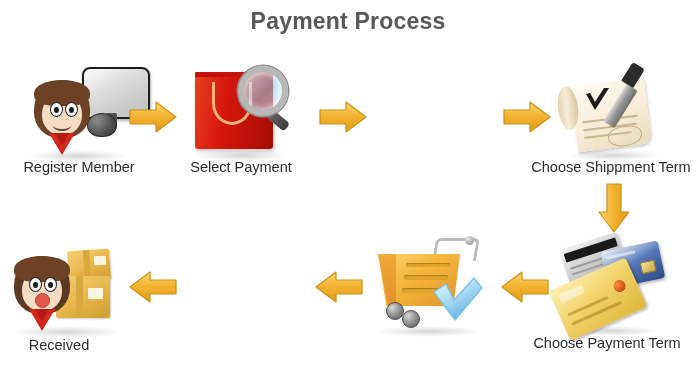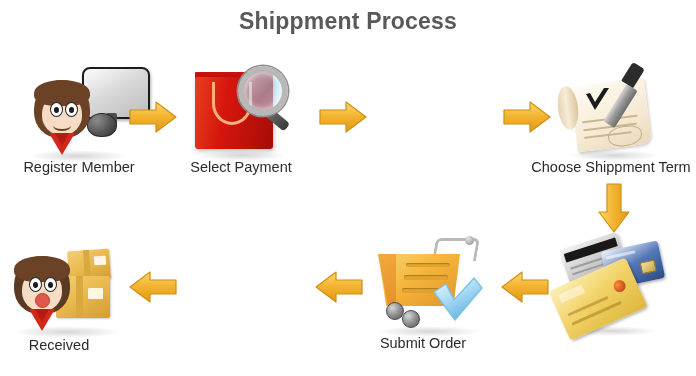--- a/index.html
+++ b/index.html
@@ -293,21 +293,21 @@
     position: absolute;
     background: radial-gradient(ellipse at center, rgba(0,0,0,.16) 0%, rgba(0,0,0,0) 70%);
     border-radius: 50%;
   }
 </style>
 </head>
 <body>
 
 <div id="canvas">
 
-  <div class="title">Shippment Process</div>
+  <div class="title">Payment Process</div>
 
   <div class="node" style="left:-8px; top:58px;">
     <div class="art">
       <div class="ground-shadow abs" style="left:36px; top:92px; width:100px; height:12px;"></div>
 
       <div class="monitor-frame abs" style="left:90px; top:9px; width:64px; height:48px;"></div>
       <div class="monitor-neck abs" style="left:114px; top:55px; width:11px; height:12px;"></div>
 
       <div class="mouse-body abs" style="left:95px; top:55px; width:28px; height:22px;"></div>
 
@@ -473,21 +473,20 @@
         <defs>
           <linearGradient id="blueGrad" x1="0" y1="0" x2="0.6" y2="1">
             <stop offset="0%" stop-color="#f0fbff"></stop>
               <stop offset="50%" stop-color="#abdcf5"></stop>
               <stop offset="100%" stop-color="#62b1e0"></stop>
           </linearGradient>
         </defs>
         <path d="M4 16 L16 8 L24 24 L44 2 L52 12 L25 44 Z" fill="url(#blueGrad)" stroke="#7cc2e7" stroke-width="1.4" stroke-linejoin="round"></path>
       </svg>
     </div>
-    <div class="label">Submit Order</div>
   </div>
 
   <div class="arrow" style="left:500px; top:270px;">
     <svg width="50" height="34" viewBox="0 0 50 34">
       <path d="M48 10 L22 10 L22 2 L2 17 L22 32 L22 24 L48 24 Z" fill="url(#gL1)" stroke="#cf8f14" stroke-width="1.2" stroke-linejoin="round"></path>
     </svg>
   </div>
 
   <div class="node" style="left:520px; top:234px;">
     <div class="art">
@@ -504,15 +503,16 @@
         <div class="card-chip abs" style="left:36px; top:18px; width:13px; height:10px;"></div>
       </div>
 
       <div class="card card-gold abs" style="left:36px; top:38px; width:84px; height:54px; transform:rotate(-24deg);">
         <div class="abs" style="left:7px; top:7px; width:26px; height:9px; background:rgba(255,255,255,.45); border-radius:2px;"></div>
         <div class="abs" style="left:8px; top:28px; width:44px; height:3px; background:rgba(150,110,20,.45); border-radius:2px;"></div>
         <div class="abs" style="left:8px; top:38px; width:54px; height:3px; background:rgba(150,110,20,.45); border-radius:2px;"></div>
         <div class="abs" style="left:61px; top:18px; width:12px; height:12px; border-radius:50%; background:radial-gradient(circle at 35% 30%,#ff8a3c,#b2340e);"></div>
       </div>
     </div>
+    <div class="label">Choose Payment Term</div>
   </div>
 
 </div>
 
 </body></html>

